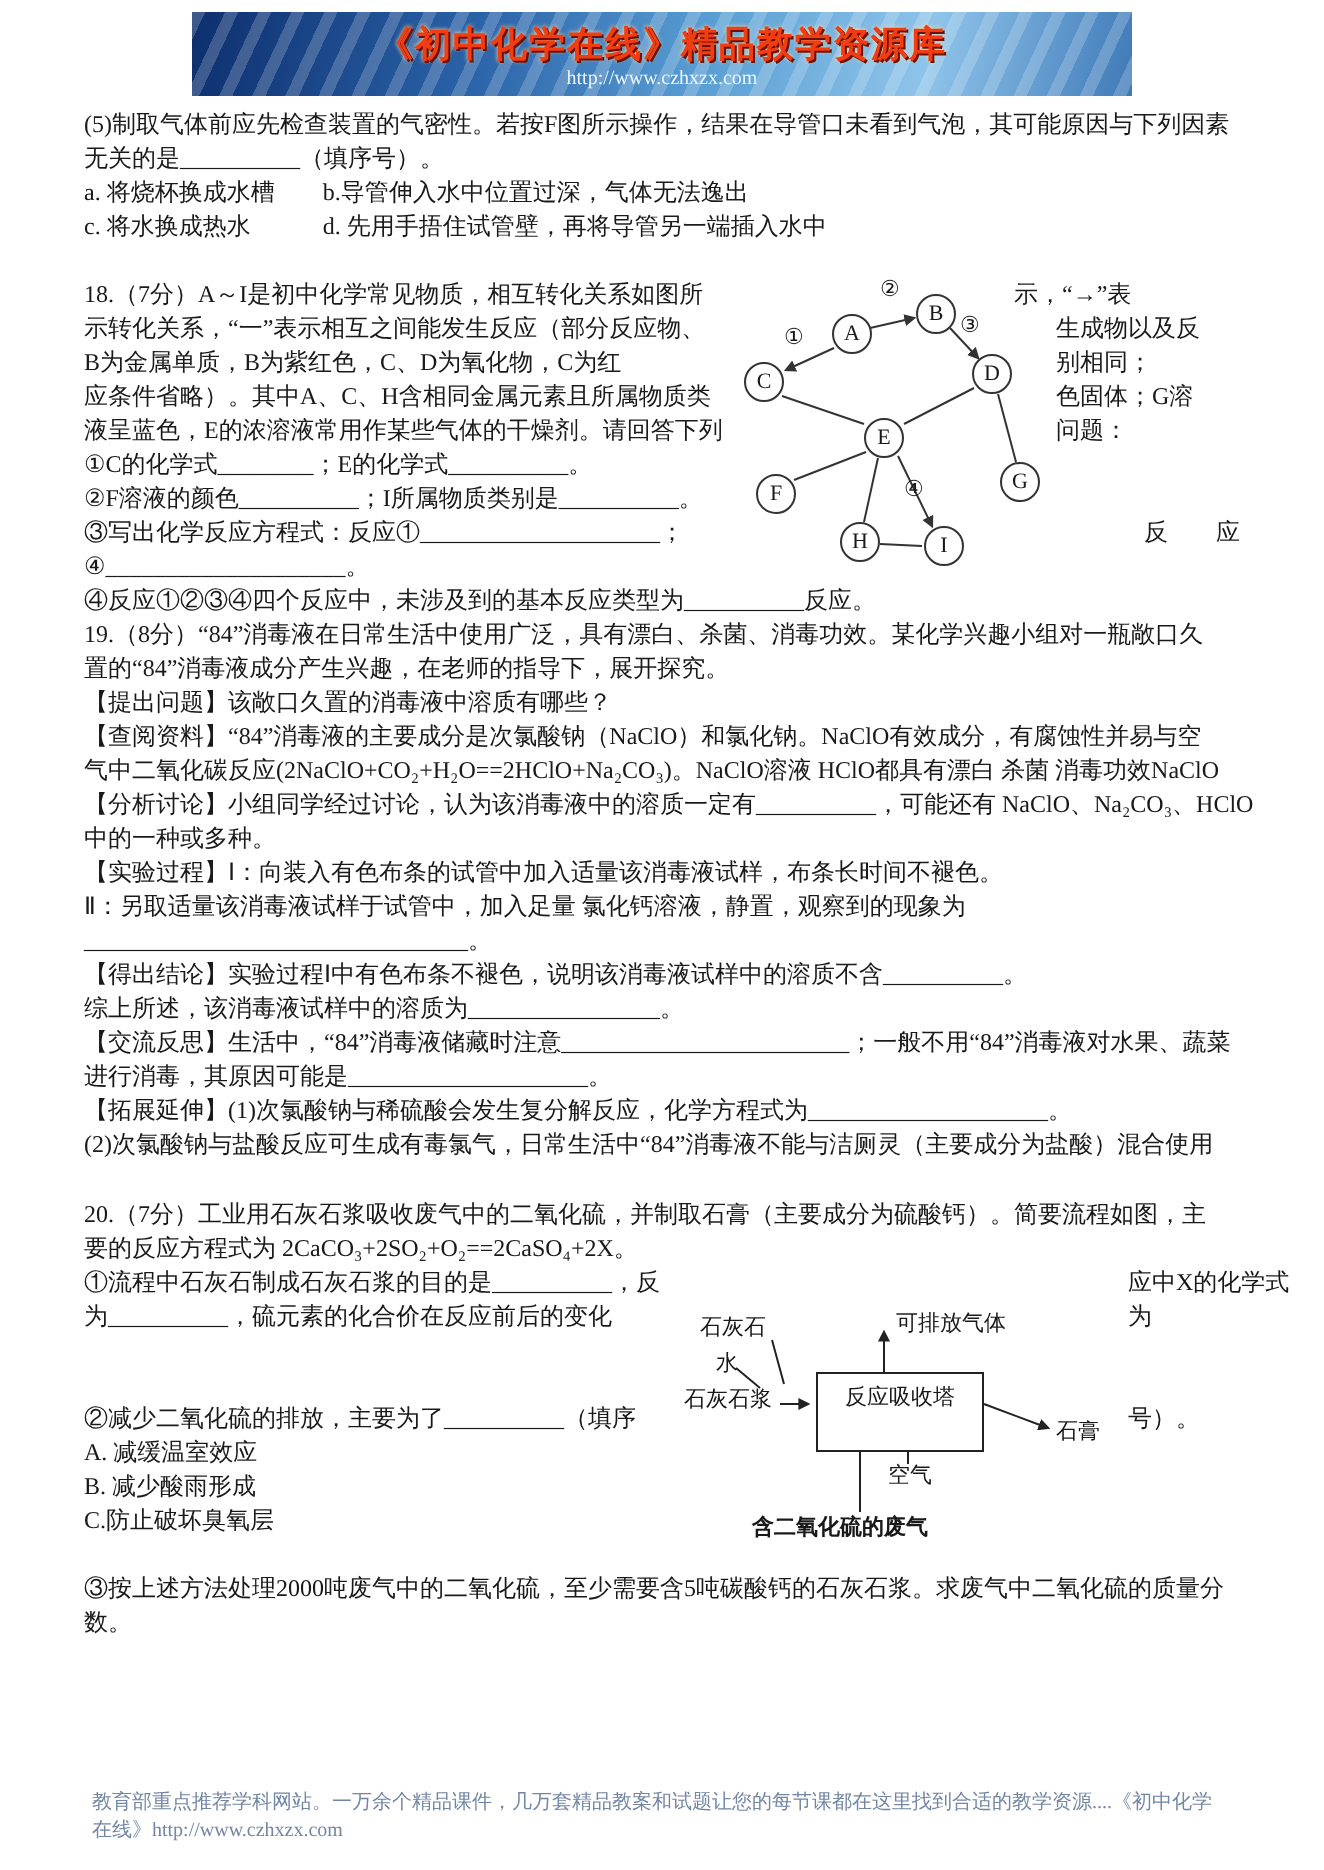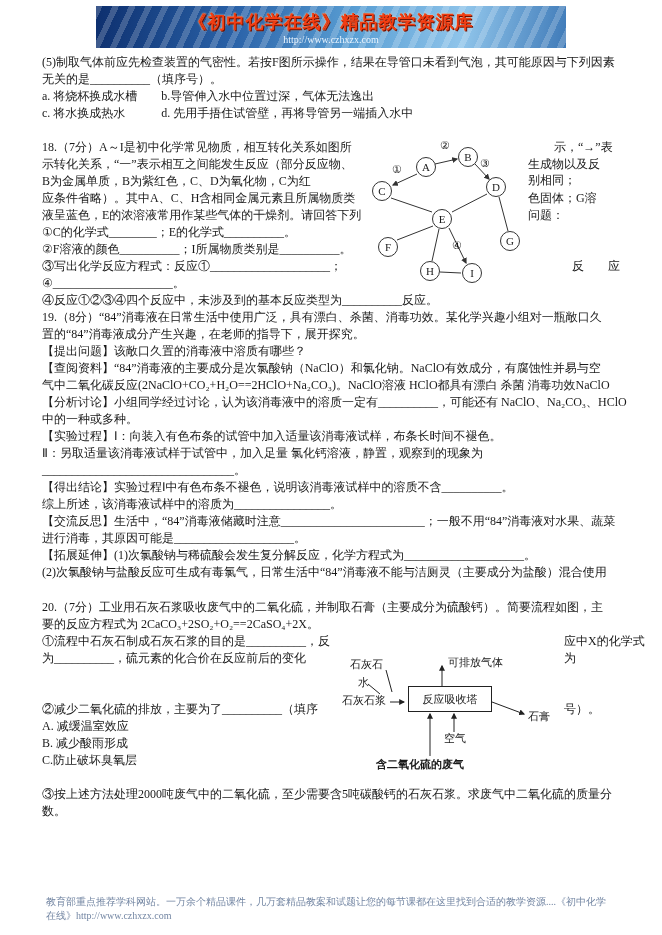--- a/index.html
+++ b/index.html
@@ -17,44 +17,44 @@
   .banner-url{position:relative;z-index:1;color:#eaf5ff;font-size:10px;line-height:11px;}
 
   
   .content{position:absolute;left:42px;top:54px;width:588px;font-size:12px;line-height:17px;}
   .line{height:17px;white-space:nowrap;overflow:visible;}
   .blk{position:relative;}
 
   
   .q18{position:relative;height:170px;margin-top:17px;}
   .frag{position:absolute;white-space:nowrap;}
-  .q18 .f0{left:512px;top:0;}
+  .q18 .f0{left:465px;top:0;}
   .q18 .f1{left:486px;top:17px;}
-  .q18 .f2{left:486px;top:34px;font-family:Liberation Mono, monospace;}
+  .q18 .f2{left:486px;top:34px;}
   .q18 .f3{left:486px;top:51px;}
   .q18 .f4{left:486px;top:68px;}
   .q18 .f5{left:530px;top:119px;}
   .d18{position:absolute;left:326px;top:2px;width:160px;height:148px;}
   .d18 svg{position:absolute;inset:0;}
   .node{position:absolute;width:20px;height:20px;border:1px solid #333;border-radius:50%;
     background:#fff;text-align:center;line-height:18px;font-size:11px;box-sizing:border-box;}
   .numlab{position:absolute;font-size:11px;line-height:12px;}
 
   
   .q19{position:relative;}
 
   
   .q20{position:relative;height:221px;margin-top:18px;}
   .q20 .f0{left:522px;top:34px;}
   .q20 .f1{left:522px;top:51px;}
   .q20 .f2{left:522px;top:102px;}
   .d20{position:absolute;left:300px;top:57px;width:218px;height:138px;font-size:11px;}
   .d20 svg{position:absolute;inset:0;}
   .dlab{position:absolute;white-space:nowrap;line-height:13px;}
-  .tower{position:absolute;left:66px;top:30px;width:84px;height:26px;border:1px solid #222;
+  .tower{position:absolute;left:66px;top:30px;width:84px;height:40px;border:1px solid #222;
     box-sizing:border-box;text-align:center;line-height:24px;background:#fff;}
   .wastegas{font-weight:bold;}
 
   
   .footer{position:absolute;left:46px;top:895px;width:590px;color:#7386a3;font-size:10px;line-height:14px;}
   .footer .line{height:14px;}
 </style>
 </head>
 <body>
 

